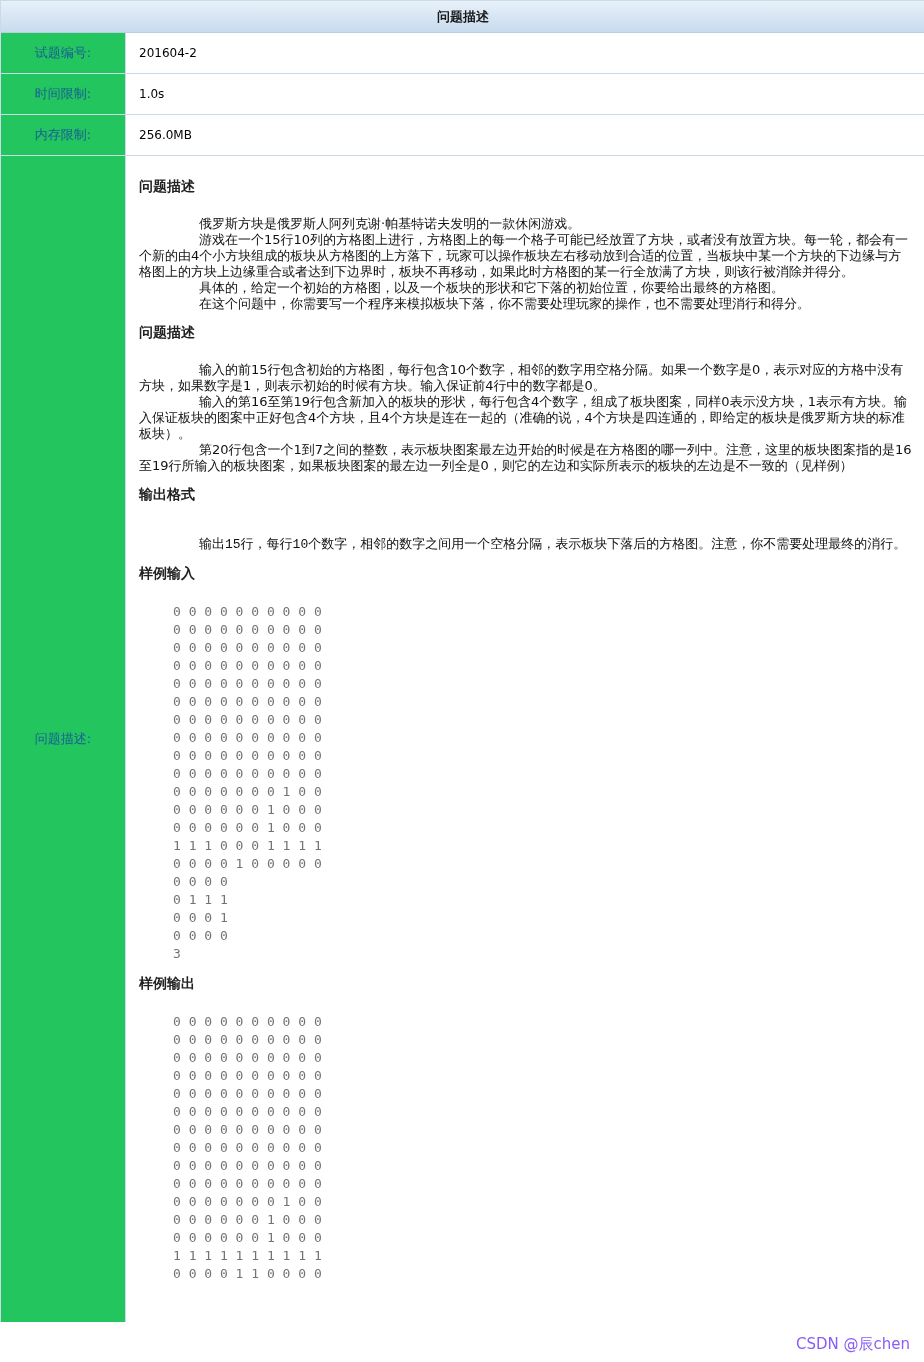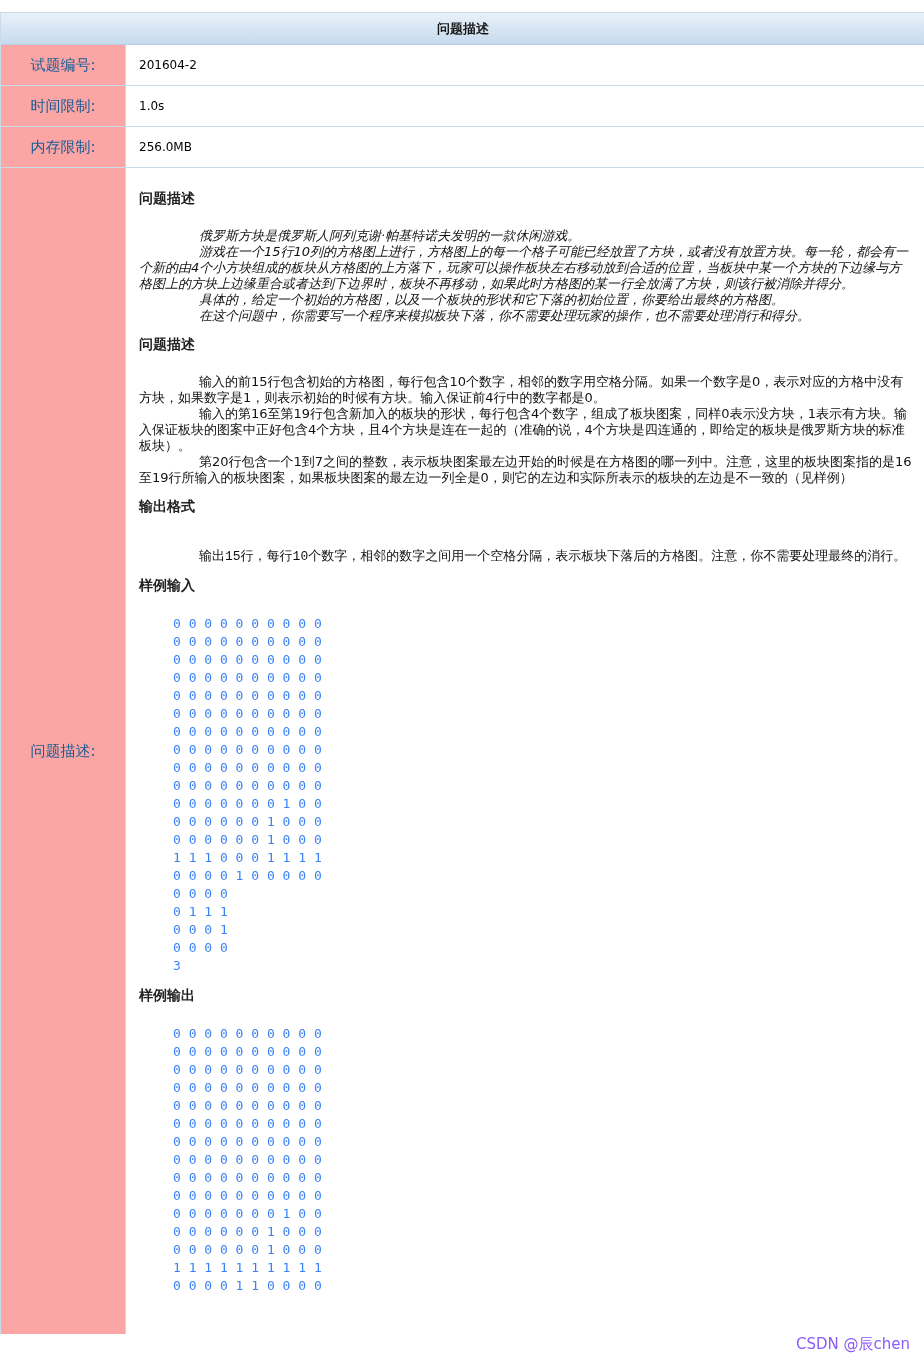--- a/index.html
+++ b/index.html
@@ -1,35 +1,35 @@
 <!DOCTYPE html>
 <html><head>
 <meta charset="utf-8">
 <style>
   html, body { margin:0; padding:0; background:#ffffff; }
   body { width:924px; height:1362px; overflow:hidden; position:relative;
          font-family:"DejaVu Sans","Liberation Sans",sans-serif; font-size:13px; color:#000; }
-  .table { position:absolute; left:0; top:12px; width:924px; border-left:1px solid #c9dbe6; }
+  .table { position:absolute; left:0; top:0; width:924px; border-left:1px solid #c9dbe6; }
   .title-bar { height:31px; line-height:31px; text-align:center; font-weight:bold; font-size:13px; color:#1a1a1a;
                background:linear-gradient(#e8f1f9, #c7dbee); border-bottom:1px solid #b8cfe0; border-top:1px solid #c9dbe6; }
   .row { display:flex; border-bottom:1px solid #c9dbe6; }
-  .label { width:124px; flex:0 0 124px; background:#fca5a5; border-right:1px solid #c9dbe6; color:#1a5d96;
-           display:flex; align-items:center; justify-content:center; font-size:15px; }
+  .label { width:124px; flex:0 0 124px; background:#22c55e; border-right:1px solid #c9dbe6; color:#1a5d96;
+           display:flex; align-items:center; justify-content:center; font-size:13px; }
   .value { flex:1; padding-left:13px; display:flex; align-items:center; font-size:12px; }
   .row.short { height:40px; }
   .row.long { height:1166px; border-bottom:none; }
   .row.long .value { display:block; padding:22px 12px 0 13px; }
   h3 { margin:0; font-size:14px; font-weight:bold; color:#222; height:20px; }
   .para { margin:0; font-size:13px; line-height:16px; color:#111; }
   .para p { margin:0; text-indent:60px; }
-  .sec-desc .para { margin-top:18px; margin-bottom:12px;font-style:italic; }
+  .sec-desc .para { margin-top:18px; margin-bottom:12px; }
   .sec-input .para { margin-top:18px; margin-bottom:12px; }
   .sec-output .para { margin-top:31px; margin-bottom:12px;font-family:Liberation Mono, monospace; }
   pre.sample { margin:18px 0 12px 34px; font-family:"DejaVu Sans Mono","Liberation Mono",monospace;
-               font-size:13px; line-height:18px; color:#3b82f6; }
+               font-size:13px; line-height:18px; color:#737373; }
   .watermark { position:absolute; right:14px; bottom:8px; color:#8b5cf6; font-size:15px; }
 </style>
 </head>
 <body>
 
 <div class="table">
   <div class="title-bar">问题描述</div>
 
   <div class="row short">
     <div class="label">试题编号:</div>

